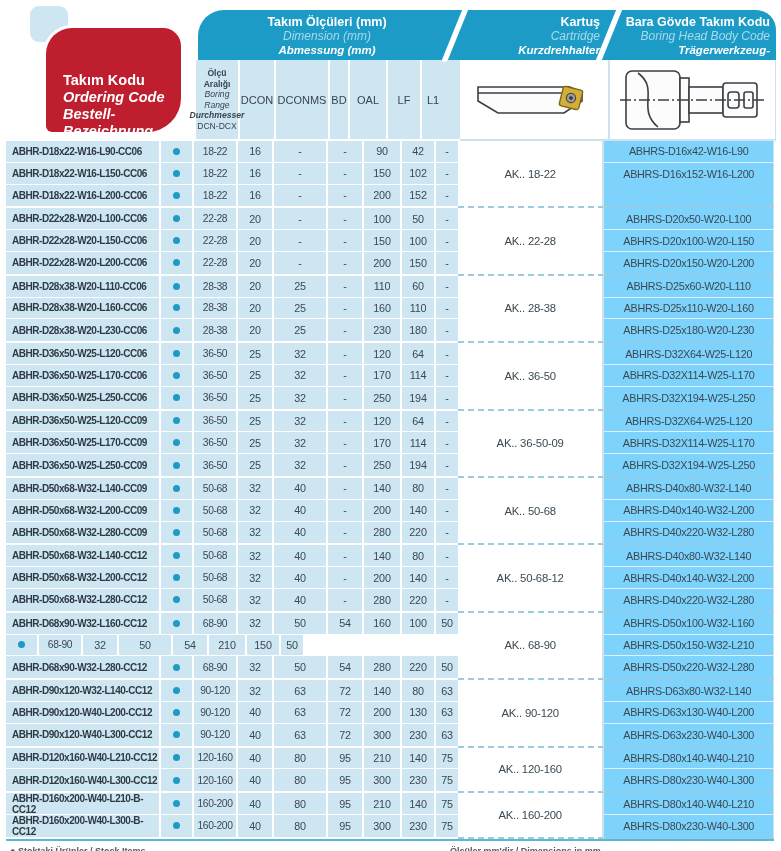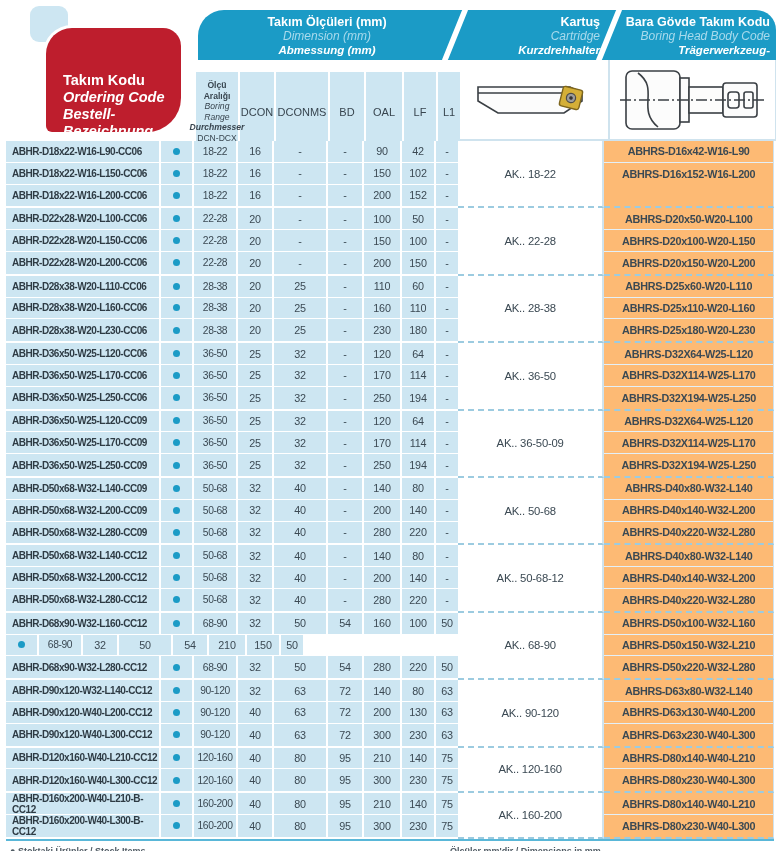--- a/index.html
+++ b/index.html
@@ -28,21 +28,21 @@
     transform:skewX(-22deg); border-radius:3px; z-index:1; }
   .hdr-sec { position:absolute; top:15px; z-index:0; }
   .hdr-sec .t { color:#fff; font-weight:bold; font-size:12.5px; line-height:14px; }
   .hdr-sec .e { color:#A8DAEC; font-style:italic; font-size:12px; line-height:14px; }
   .hdr-sec .d { color:#fff; font-weight:bold; font-style:italic; font-size:11.5px; line-height:14px; }
   .sec-dims { left:198px; width:258px; text-align:center; }
   .sec-cart { left:462px; width:138px; text-align:right; }
   .sec-body { left:612px; width:158px; text-align:right; }
 
   
-  .subhdr { position:absolute; left:196px; top:72px; width:264px; height:81px; display:flex;
+  .subhdr { position:absolute; left:196px; top:60px; width:264px; height:81px; display:flex;
     background:#CDE6F2; border-bottom:2px solid #fff; z-index:0; }
   .sh-cell { display:flex; flex-direction:column; align-items:center; justify-content:center;
     border-right:2px solid #fff; color:#38454F; font-size:11px; }
   .sh-cell:last-child { border-right:none; }
   .sh-range div { font-size:8.6px; line-height:10.5px; text-align:center; }
   .sh-range .r1 { font-weight:bold; }
   .sh-range .r2 { font-style:italic; }
   .sh-range .r3 { font-weight:bold; font-style:italic; }
   .drawcell { position:absolute; top:60px; height:81px; background:#fff; display:flex;
     align-items:center; justify-content:center; border-bottom:2px solid #CFE3EE; }
@@ -64,21 +64,21 @@
   .c-dcon { width:36px; }
   .c-dconms { width:54px; }
   .c-bd { width:36px; }
   .c-oal { width:38px; }
   .c-lf { width:34px; }
   .c-l1 { width:22px; border-right:none; }
   .dot { width:7px; height:7px; border-radius:50%; background:#1B9BC6; display:inline-block; }
   .g-cart { width:150px; background:#fff; display:flex; align-items:center; justify-content:center;
     border-bottom:2px dashed #9CCBE0; border-right:2px solid #CFE3EE;
     color:#3B4953; font-size:11.3px; letter-spacing:-0.2px; }
-  .g-body { width:174px; background:#fdba74; border-bottom:2px dashed #9CCBE0; border-right:1px solid #CFE3EE;font-weight:bold; }
+  .g-body { width:174px; background:#7dd3fc; border-bottom:2px dashed #9CCBE0; border-right:1px solid #CFE3EE; }
   .bcell { height:21.8px; display:flex; align-items:center; justify-content:center;
     border-bottom:1px solid #E3F0F8; color:#3B4953; font-size:10.8px; letter-spacing:-0.3px; }
   .bcell.last { border-bottom:none; }
 
   
   .footnote { position:absolute; top:846px; font-size:9px; font-weight:bold; color:#4F5A63; white-space:nowrap; }
   .fn-left { left:10px; }
   .fn-right { left:450px; }
 
   svg .ln { stroke:#3A3F44; stroke-width:1.6; fill:none; }
@@ -120,21 +120,21 @@
 
   <div class="subhdr">
     <div class="sh-cell sh-range" style="width:44px">
       <div class="r1">Ölçü Aralığı</div>
       <div class="r2">Boring Range</div>
       <div class="r3">Durchmesser</div>
       <div class="r4">DCN-DCX</div>
     </div>
     <div class="sh-cell" style="width:36px">DCON</div>
     <div class="sh-cell" style="width:54px">DCONMS</div>
-    <div class="sh-cell" style="width:36px">BD</div>
+    <div class="sh-cell" style="width:20px">BD</div>
     <div class="sh-cell" style="width:38px">OAL</div>
     <div class="sh-cell" style="width:34px">LF</div>
     <div class="sh-cell" style="width:22px">L1</div>
   </div>
 
   <div class="drawcell draw-cart">
     <svg width="128" height="58" viewBox="0 0 128 58">
       <path class="fl" d="M8 16 L100 16 L112 22 L112 30 L94 42 L28 42 L8 30 Z"></path>
       <path class="ln" d="M8 22 L100 22"></path>
       <g transform="translate(101,27) rotate(14)">

